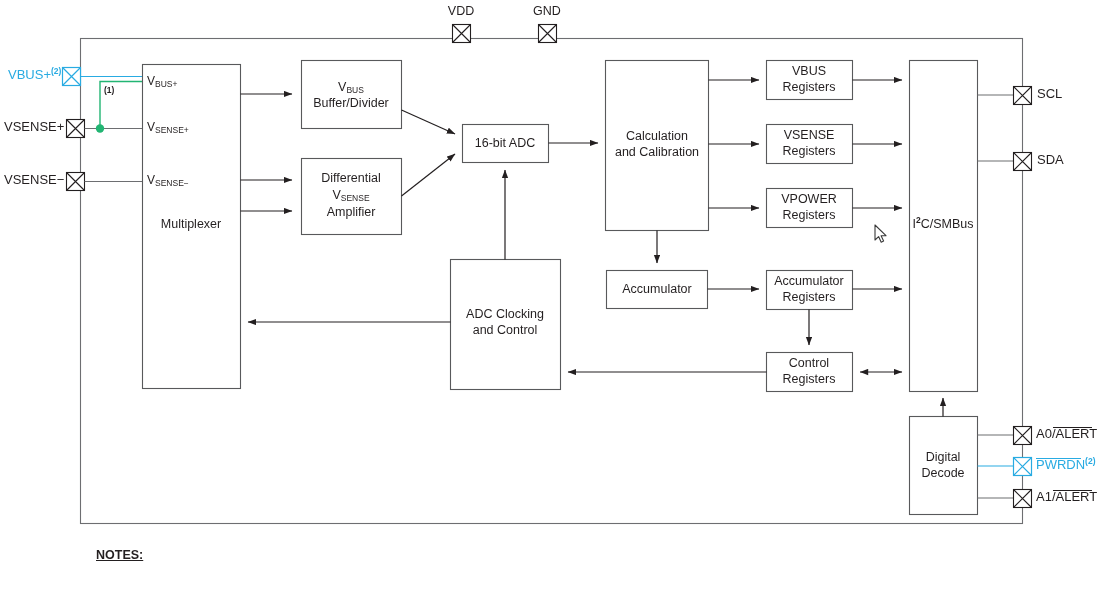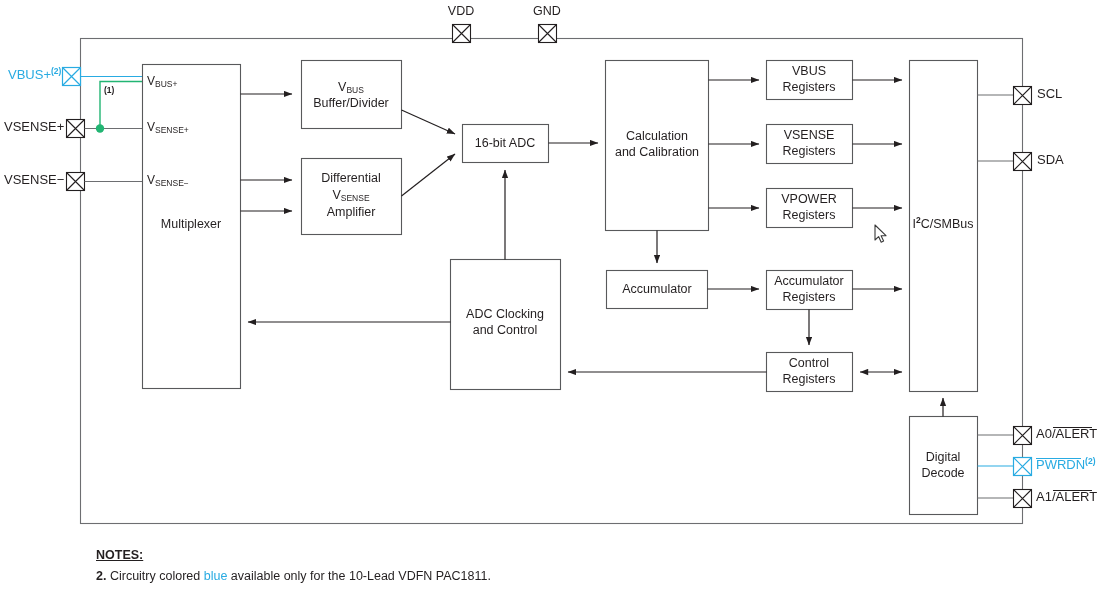--- a/index.html
+++ b/index.html
@@ -281,23 +281,19 @@
     <text class="pin-label" x="1036" y="498">
       <tspan>A1/</tspan><tspan>ALERT</tspan>
     </text>
     <path d="M1053,490.5 L1092,490.5" stroke="#231f20" stroke-width="1.1" fill="none"></path>
   </g>
 
 </svg>
 
 <div class="notes">
   <div class="notes-title">NOTES:</div>
-  <div class="note-line">
-    <span class="note-num">2.</span>
-    <span>Circuitry colored </span><span class="blue">blue</span><span> available only for the 10-Lead VDFN PAC1811.</span>
-  </div>
 </div>
 
 <svg class="cursor" viewBox="0 0 14 20">
   <path d="M1,1 L1,16 L4.6,12.6 L7.2,18.2 L9.6,17.1 L7.1,11.7 L12,11.7 Z" fill="#ffffff" stroke="#3a3a3a" stroke-width="1.1" stroke-linejoin="round"></path>
 </svg>
 
 </div>
 
 </body></html>

